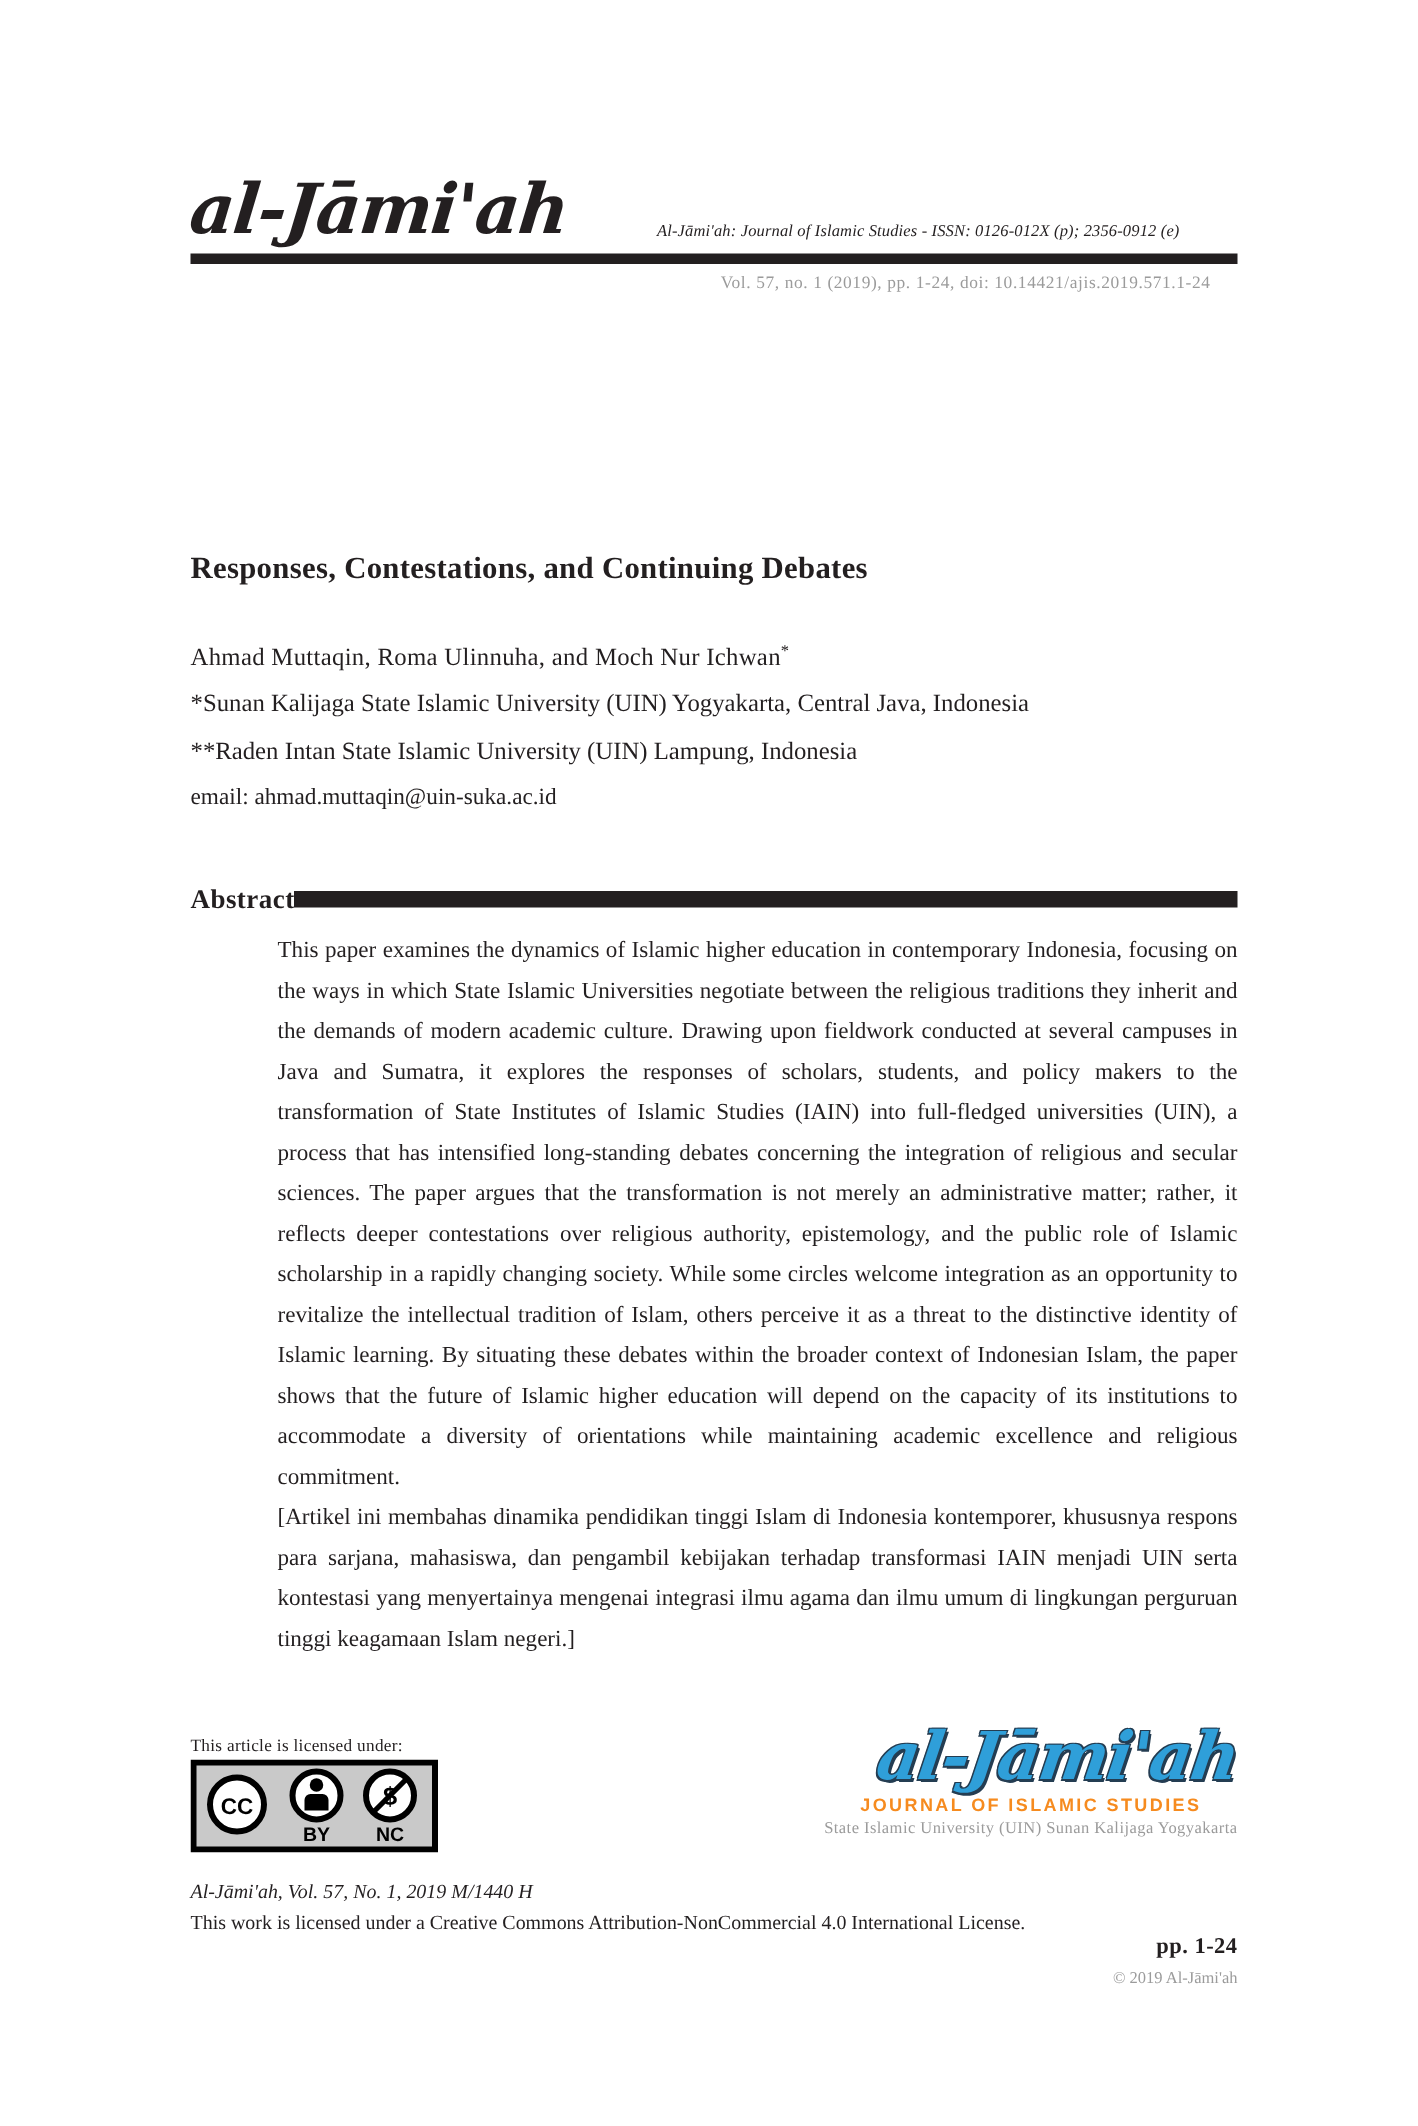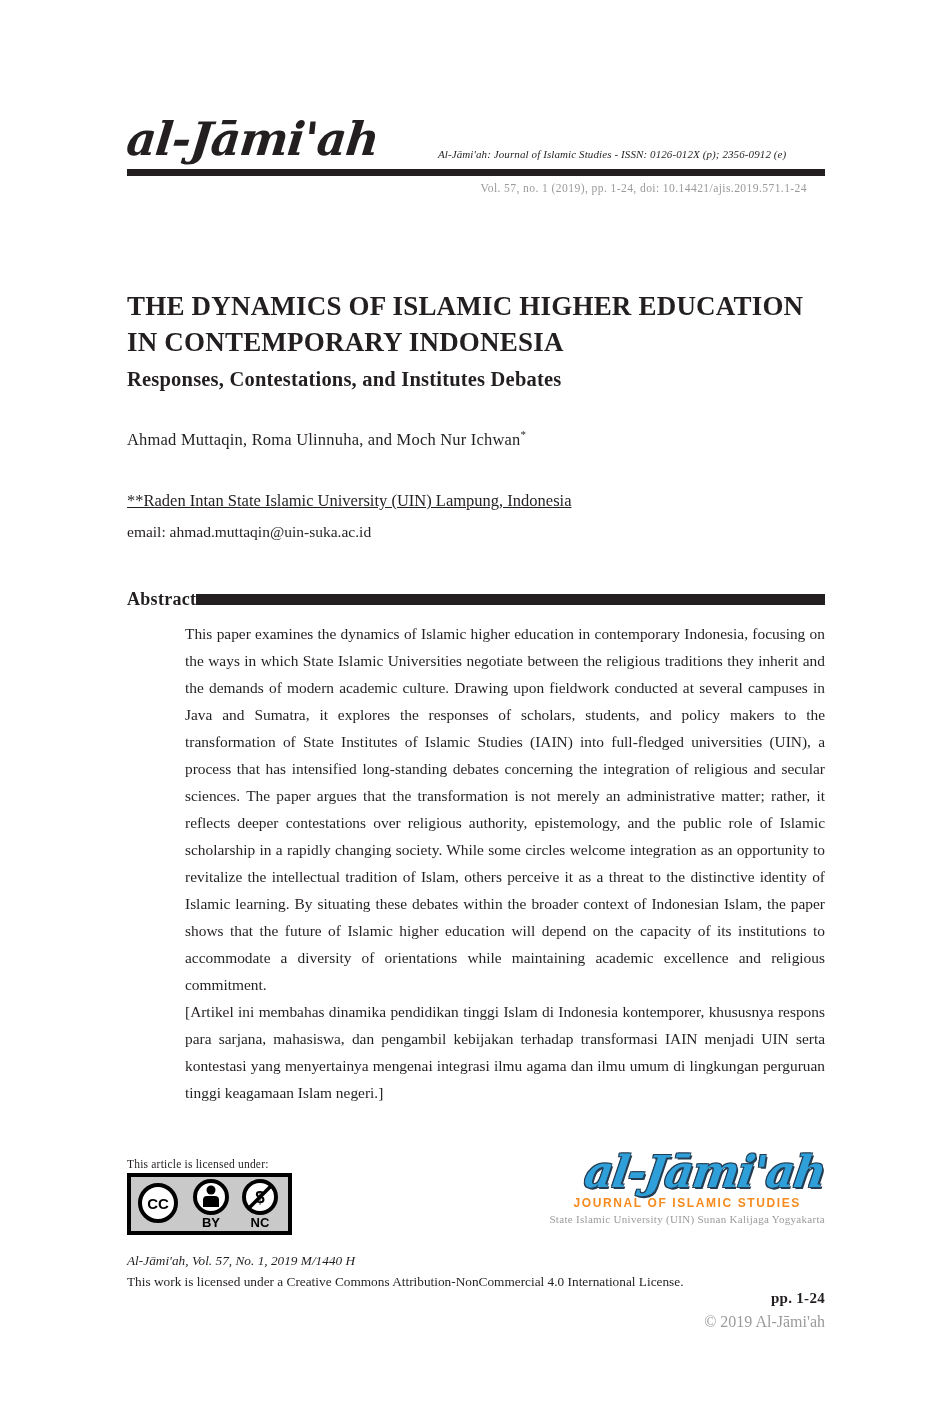--- a/index.html
+++ b/index.html
@@ -28,21 +28,21 @@
     position:absolute;left:127px;top:288px;width:700px;
     font-size:27px;font-weight:bold;line-height:36px;letter-spacing:.2px;
   }
   .subtitle{
     position:absolute;left:127px;top:368px;width:700px;
     font-size:20.5px;font-weight:bold;letter-spacing:.2px;
   }
   
   .authors{position:absolute;left:127px;top:428px;font-size:16.5px;letter-spacing:.2px;}
   .affil-1{position:absolute;left:127px;top:459px;font-size:16.5px;}
-  .affil-2{position:absolute;left:127px;top:491px;font-size:16.5px;text-decoration:underline;}
+  .affil-2{position:absolute;left:127px;top:491px;font-size:16.5px;}
   .email{position:absolute;left:127px;top:523px;font-size:15.5px;}
   
   .abs-head{
     position:absolute;left:127px;top:589px;width:698px;
     display:flex;align-items:center;
   }
   .abs-head .word{font-size:18px;font-weight:bold;letter-spacing:.3px;}
   .abs-head .rule{flex:1;height:11px;background:#231f20;}
   .abs-body{
     position:absolute;left:185px;top:620px;width:640px;
@@ -67,41 +67,41 @@
   }
   .jlogo .address{margin-top:3px;font-size:11px;color:#9b9b9b;letter-spacing:.3px;}
   
   .footer-left{
     position:absolute;left:127px;top:1250px;width:575px;
     font-size:13.3px;line-height:21px;
   }
   .footer-left .issue{font-style:italic;}
   .footer-right{position:absolute;right:120px;top:1250px;text-align:right;margin-top:40px;}
   .footer-right .pages{font-size:15px;font-weight:bold;letter-spacing:.3px;}
-  .footer-right .copyright{font-size:16px;color:#9b9b9b;margin-top:6px;}
+  .footer-right .copyright{font-size:11px;color:#9b9b9b;margin-top:6px;}
   sup{font-size:11px;}
 </style>
 </head>
 <body>
 
 <div class="page">
 
   <div class="hdr-logo logo-script">
     <span>al-Jāmi'ah</span>
   </div>
   <div class="hdr-meta">Al-Jāmi'ah: Journal of Islamic Studies - ISSN: 0126-012X (p); 2356-0912 (e)</div>
   <div class="hdr-rule"></div>
   <div class="hdr-vol">Vol. 57, no. 1 (2019), pp. 1-24, doi: 10.14421/ajis.2019.571.1-24</div>
 
-  <div class="title">THE DYNAMICS OF ISLAMIC HIGHER EDUCATION IN CONTEMPORARY INDONESIA</div>
-  <div class="subtitle">Responses, Contestations, and Institutes Debates</div>
+  <div class="subtitle">Responses, Contestations, and Continuing Debates</div>
 
   <div class="authors">
     <span>Ahmad Muttaqin, Roma Ulinnuha, and Moch Nur Ichwan</span><sup>*</sup>
   </div>
+  <div class="affil-1">*Sunan Kalijaga State Islamic University (UIN) Yogyakarta, Central Java, Indonesia</div>
   <div class="affil-2">**Raden Intan State Islamic University (UIN) Lampung, Indonesia</div>
   <div class="email">email: ahmad.muttaqin@uin-suka.ac.id</div>
 
   <div class="abs-head">
     <span class="word">Abstract</span>
     <span class="rule"></span>
   </div>
   <div class="abs-body">
     <p>This paper examines the dynamics of Islamic higher education in contemporary Indonesia, focusing on the ways in which State Islamic Universities negotiate between the religious traditions they inherit and the demands of modern academic culture. Drawing upon fieldwork conducted at several campuses in Java and Sumatra, it explores the responses of scholars, students, and policy makers to the transformation of State Institutes of Islamic Studies (IAIN) into full-fledged universities (UIN), a process that has intensified long-standing debates concerning the integration of religious and secular sciences. The paper argues that the transformation is not merely an administrative matter; rather, it reflects deeper contestations over religious authority, epistemology, and the public role of Islamic scholarship in a rapidly changing society. While some circles welcome integration as an opportunity to revitalize the intellectual tradition of Islam, others perceive it as a threat to the distinctive identity of Islamic learning. By situating these debates within the broader context of Indonesian Islam, the paper shows that the future of Islamic higher education will depend on the capacity of its institutions to accommodate a diversity of orientations while maintaining academic excellence and religious commitment.</p>
     <p>[Artikel ini membahas dinamika pendidikan tinggi Islam di Indonesia kontemporer, khususnya respons para sarjana, mahasiswa, dan pengambil kebijakan terhadap transformasi IAIN menjadi UIN serta kontestasi yang menyertainya mengenai integrasi ilmu agama dan ilmu umum di lingkungan perguruan tinggi keagamaan Islam negeri.]</p>

